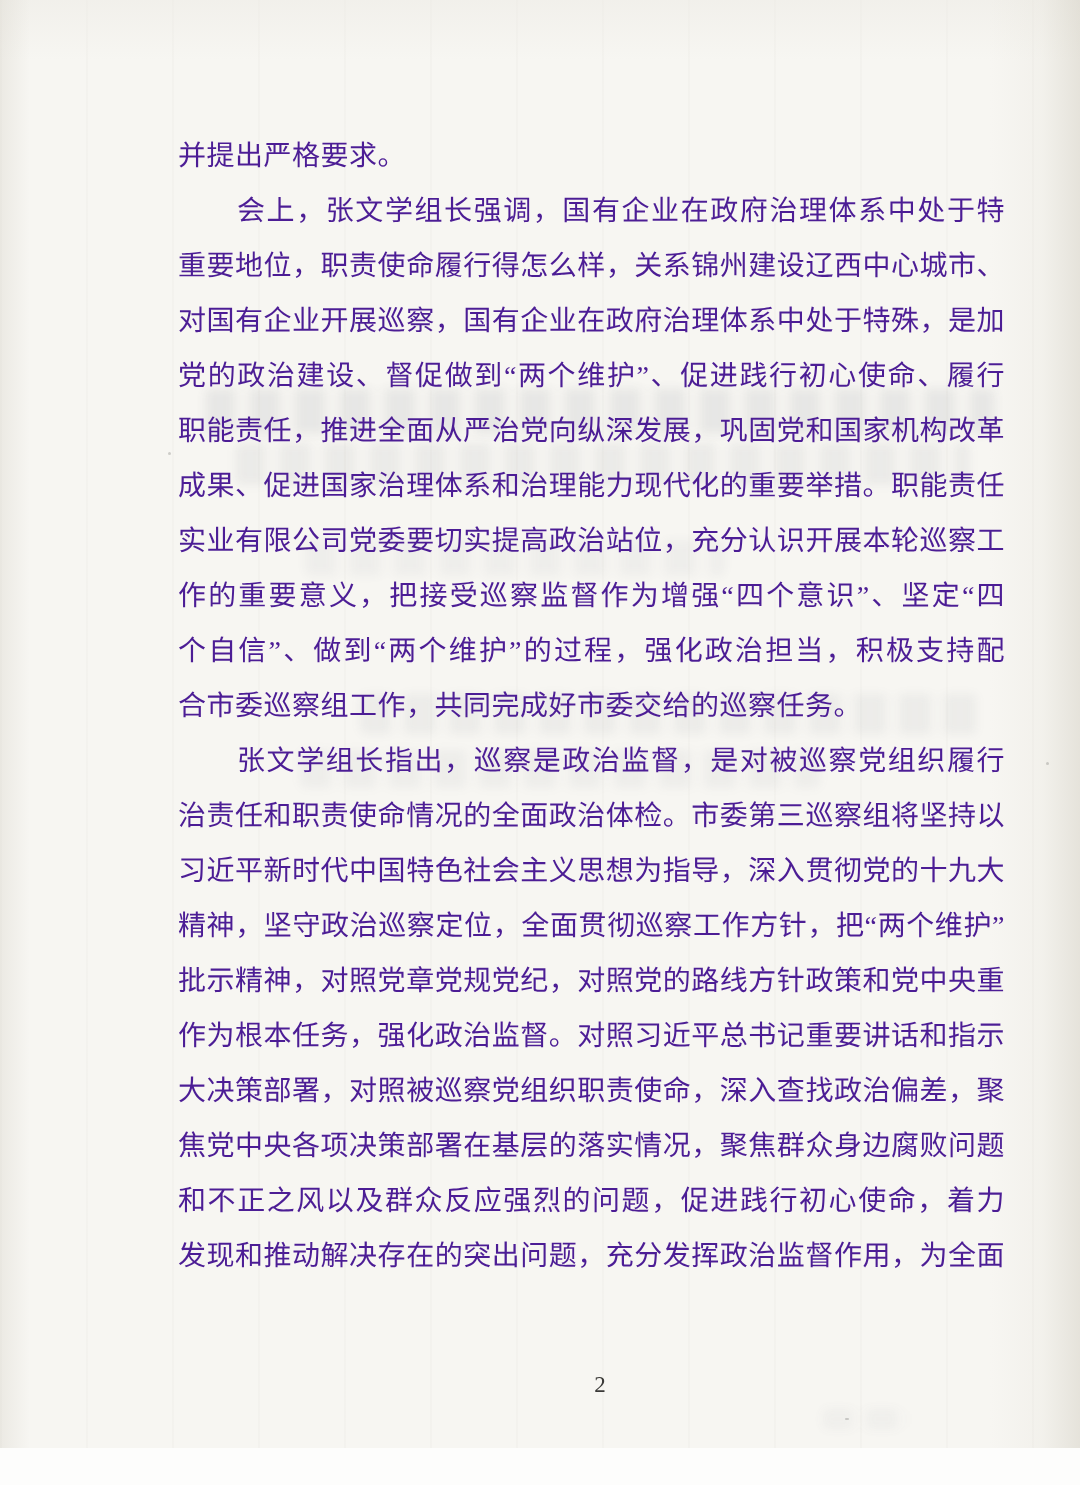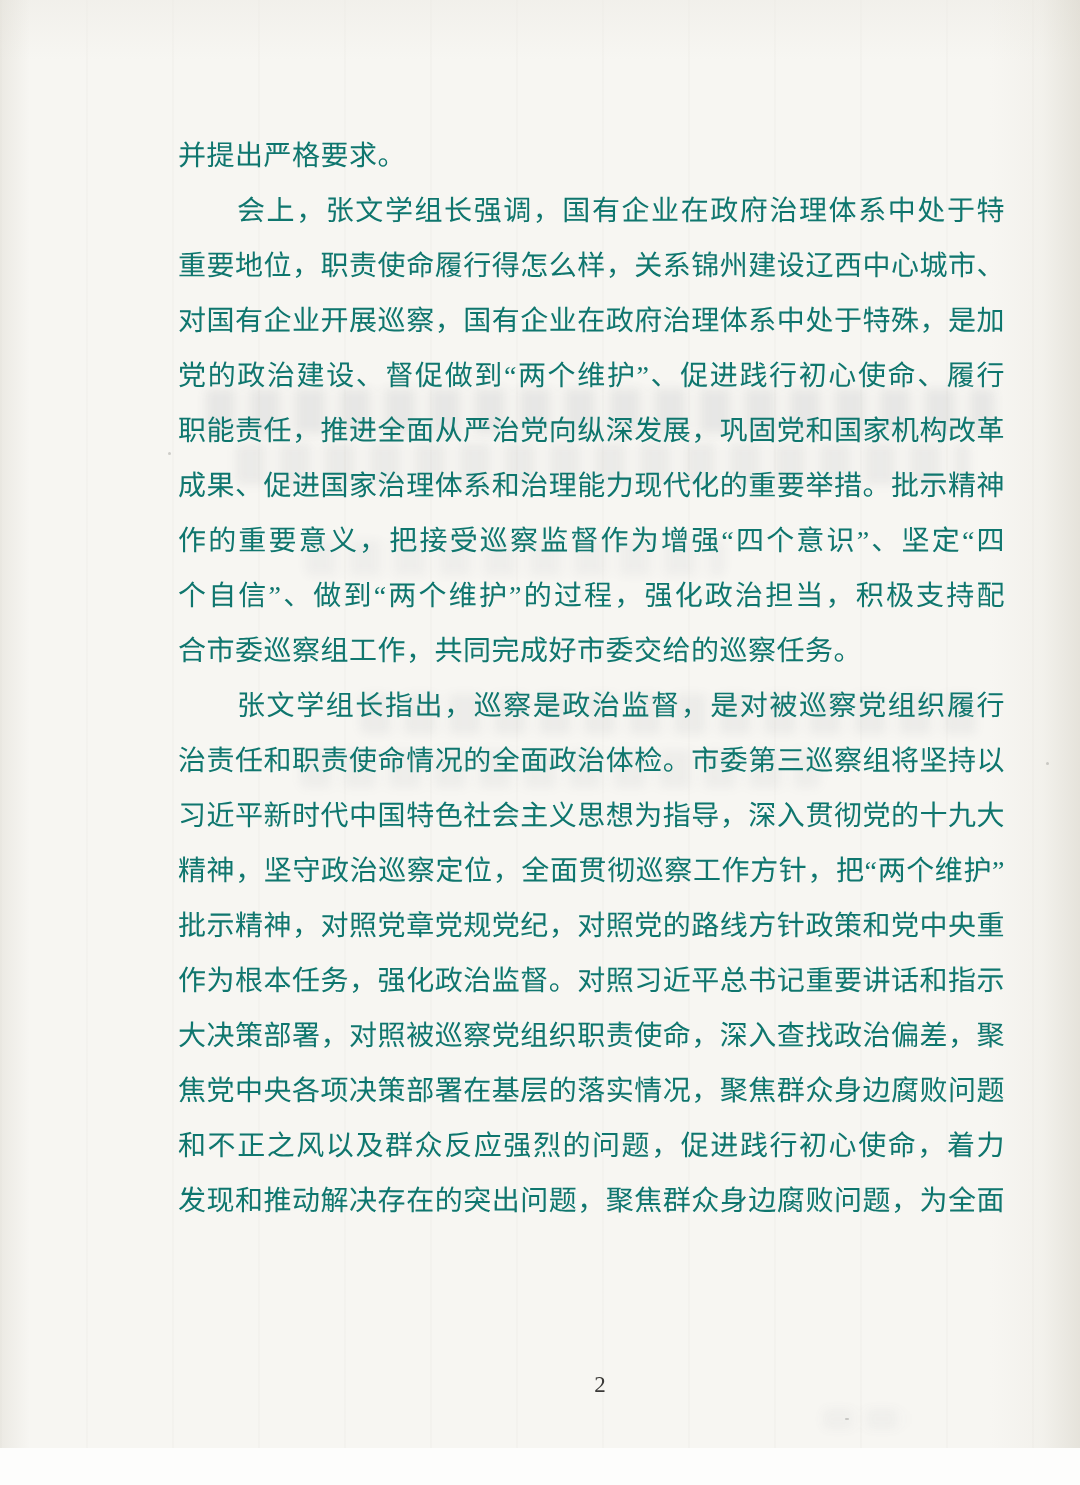--- a/index.html
+++ b/index.html
@@ -67,21 +67,21 @@
     left: 178px;
     top: 128px;
     width: 827px;
   }
   .line {
     box-sizing: border-box;
     width: 827px;
     height: 55px;
     line-height: 55px;
     font-size: 28px;
-    color: #0f766e;
+    color: #4c1d95;
     letter-spacing: 0.5px;
     white-space: normal;
     overflow: hidden;
   }
   .line.j {
     text-align: justify;
     text-align-last: justify;
   }
   .line.indent {
     padding-left: 59px;
@@ -112,29 +112,30 @@
 <div class="speck p3"></div>
 <div class="bottom-strip"></div>
 
 <div class="text-block">
   <div class="line">并提出严格要求。</div>
   <div class="line j indent">会上，张文学组长强调，国有企业在政府治理体系中处于特殊</div>
   <div class="line j">重要地位，职责使命履行得怎么样，关系锦州建设辽西中心城市、</div>
   <div class="line j">对国有企业开展巡察，国有企业在政府治理体系中处于特殊，是加强</div>
   <div class="line j">党的政治建设、督促做到“两个维护”、促进践行初心使命、履行</div>
   <div class="line j">职能责任，推进全面从严治党向纵深发展，巩固党和国家机构改革</div>
-  <div class="line j">成果、促进国家治理体系和治理能力现代化的重要举措。批示精神</div>
+  <div class="line j">成果、促进国家治理体系和治理能力现代化的重要举措。职能责任</div>
+  <div class="line j">实业有限公司党委要切实提高政治站位，充分认识开展本轮巡察工</div>
   <div class="line j">作的重要意义，把接受巡察监督作为增强“四个意识”、坚定“四</div>
   <div class="line j">个自信”、做到“两个维护”的过程，强化政治担当，积极支持配</div>
   <div class="line">合市委巡察组工作，共同完成好市委交给的巡察任务。</div>
   <div class="line j indent">张文学组长指出，巡察是政治监督，是对被巡察党组织履行政</div>
   <div class="line j">治责任和职责使命情况的全面政治体检。市委第三巡察组将坚持以</div>
   <div class="line j">习近平新时代中国特色社会主义思想为指导，深入贯彻党的十九大</div>
   <div class="line j">精神，坚守政治巡察定位，全面贯彻巡察工作方针，把“两个维护”</div>
   <div class="line j">批示精神，对照党章党规党纪，对照党的路线方针政策和党中央重</div>
   <div class="line j">作为根本任务，强化政治监督。对照习近平总书记重要讲话和指示</div>
   <div class="line j">大决策部署，对照被巡察党组织职责使命，深入查找政治偏差，聚</div>
   <div class="line j">焦党中央各项决策部署在基层的落实情况，聚焦群众身边腐败问题</div>
   <div class="line j">和不正之风以及群众反应强烈的问题，促进践行初心使命，着力</div>
-  <div class="line j">发现和推动解决存在的突出问题，聚焦群众身边腐败问题，为全面</div>
+  <div class="line j">发现和推动解决存在的突出问题，充分发挥政治监督作用，为全面</div>
 </div>
 
 <div class="page-number">2</div>
 
 </body></html>

